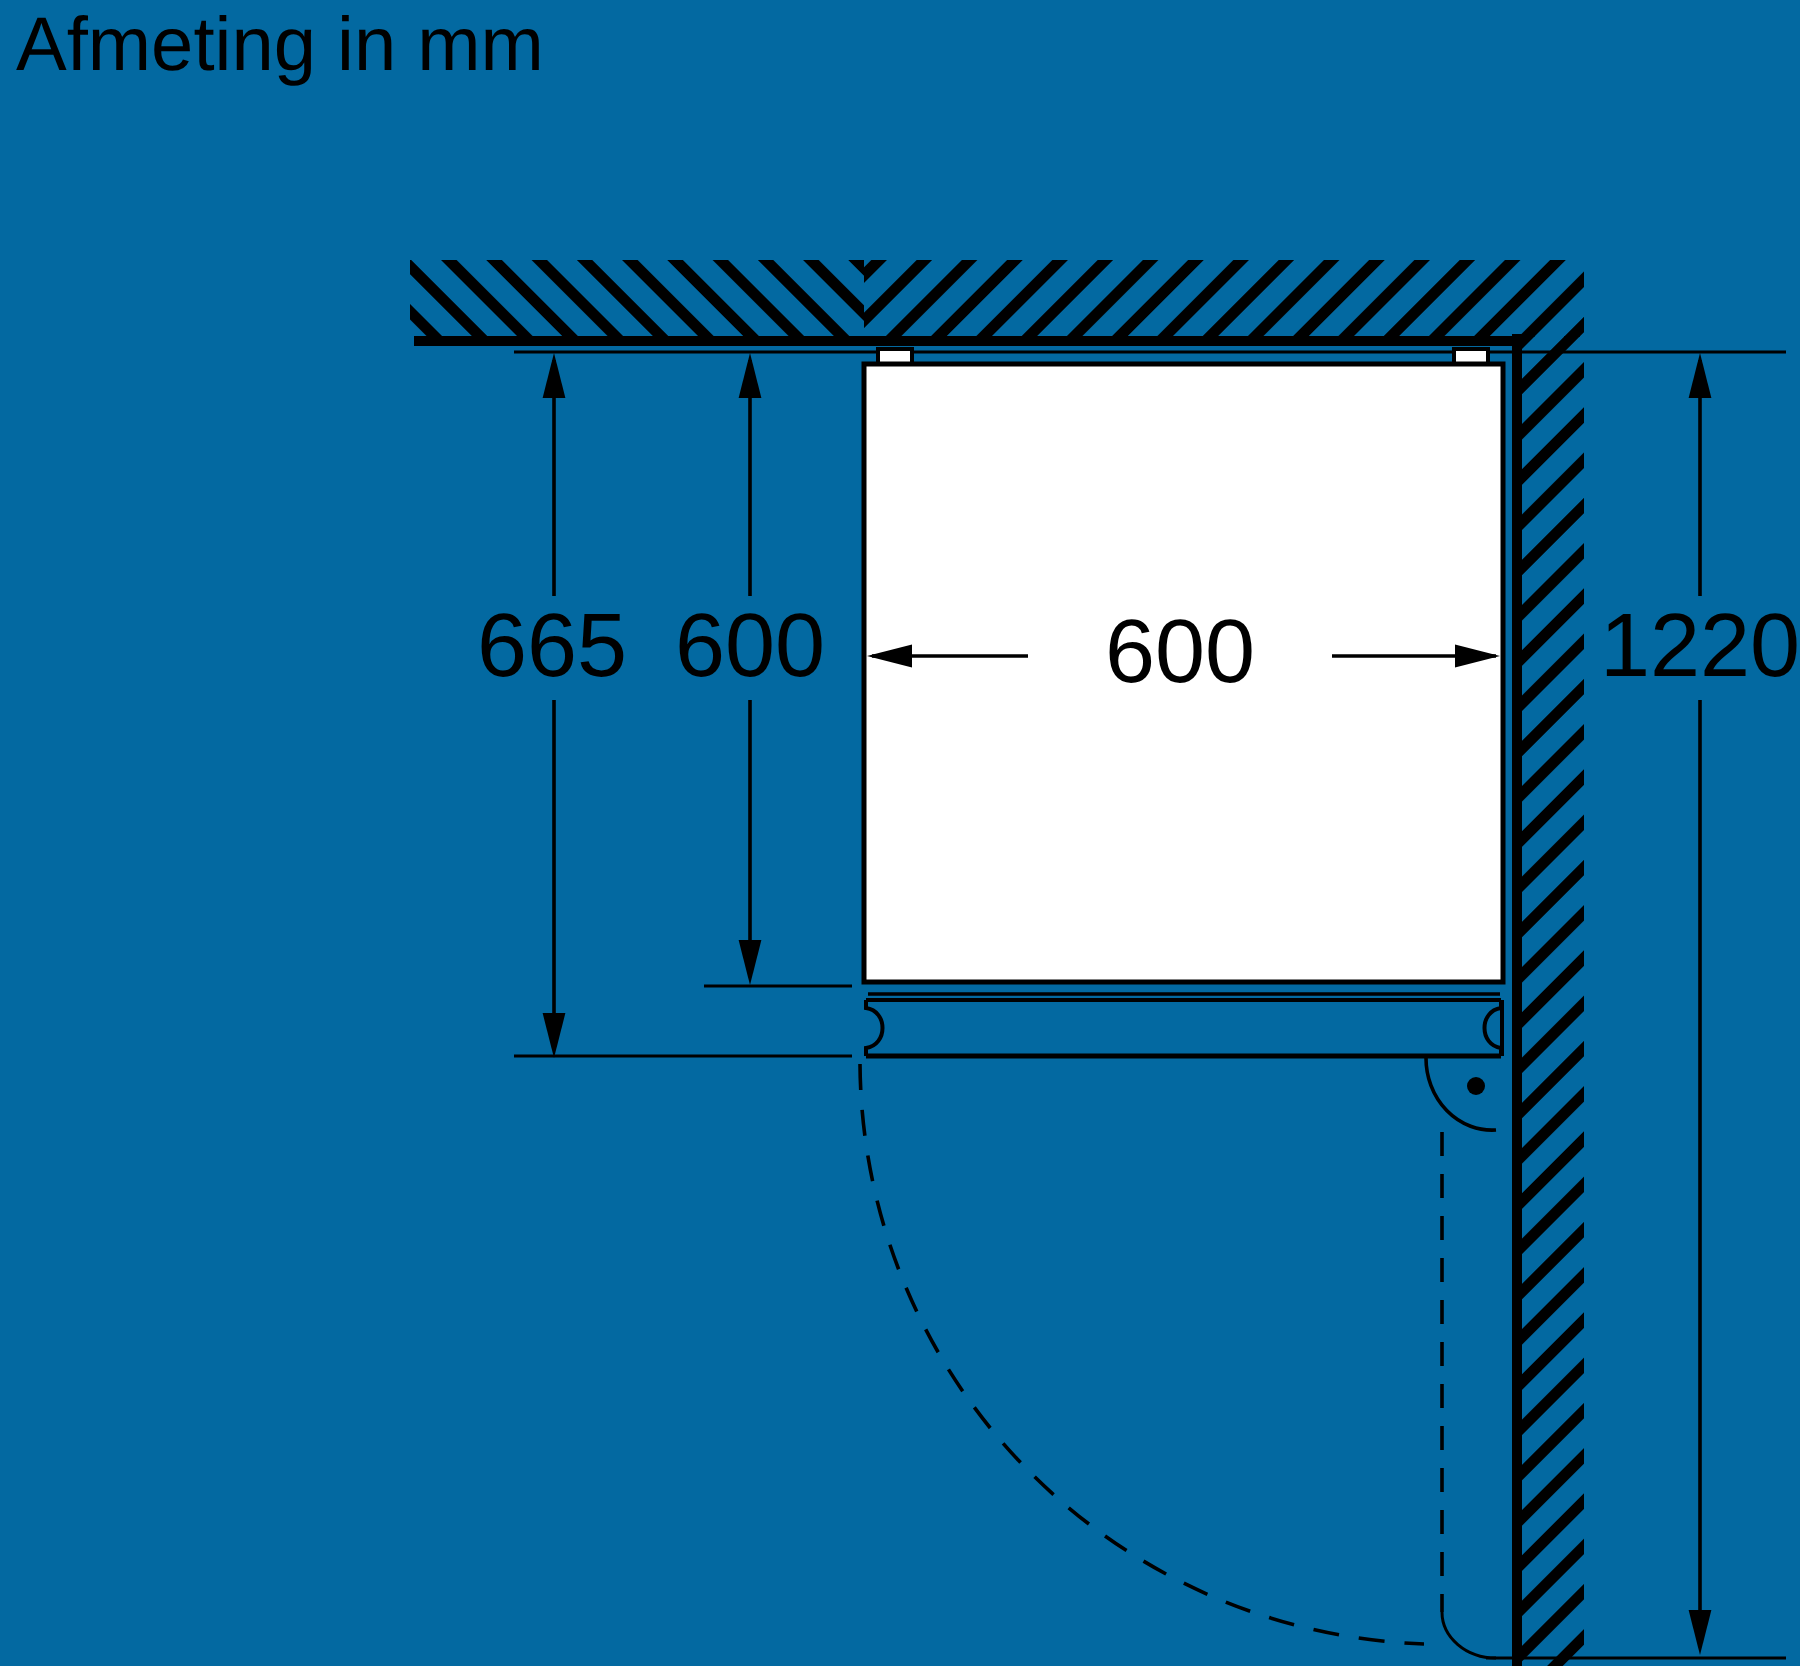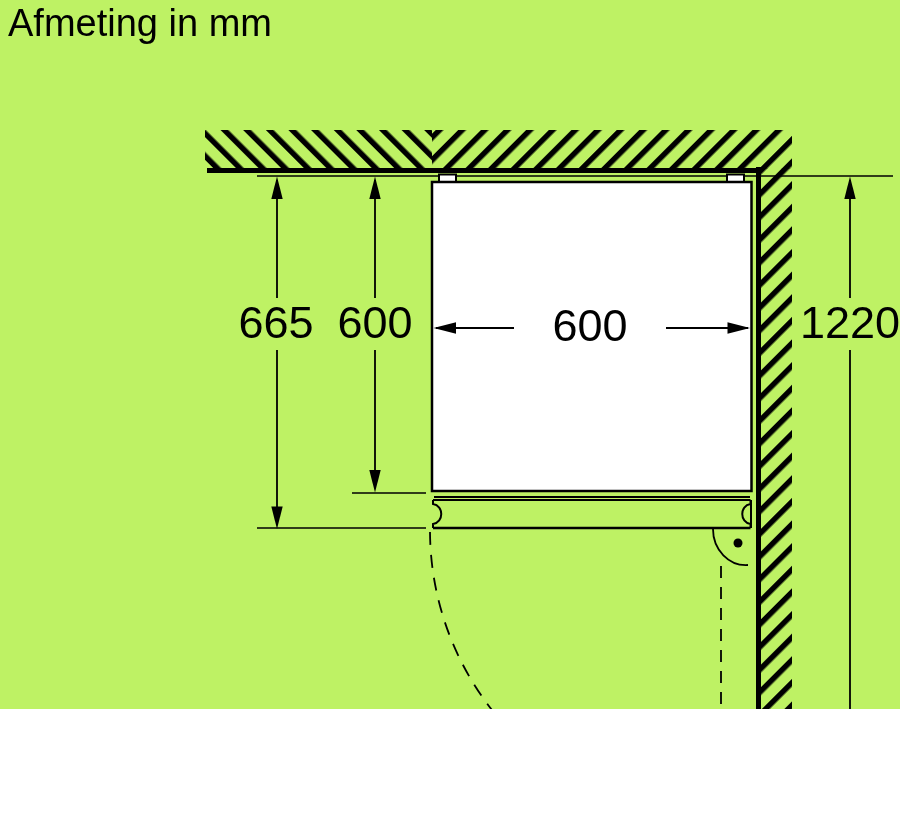--- a/index.html
+++ b/index.html
@@ -1,16 +1,16 @@
 <!DOCTYPE html>
 <html><head>
 <meta charset="utf-8">
 <style>
   html,body{margin:0;padding:0;background:#fff;}
-  .stage{position:relative;width:900px;height:709px;background:#bef264;overflow:hidden;
+  .stage{position:relative;width:900px;height:833px;background:#0369a1;overflow:hidden;
          font-family:"Liberation Sans",sans-serif;}
   .title{position:absolute;left:8px;top:2px;font-size:38px;color:#000;
          font-family:"Liberation Sans",sans-serif;white-space:nowrap;}
   svg{position:absolute;left:0;top:0;}
   .dim{font-family:"Liberation Sans",sans-serif;font-size:45px;fill:#000;text-anchor:middle;}
   .ink{stroke:#000;fill:none;}
 </style>
 </head>
 <body>
 

